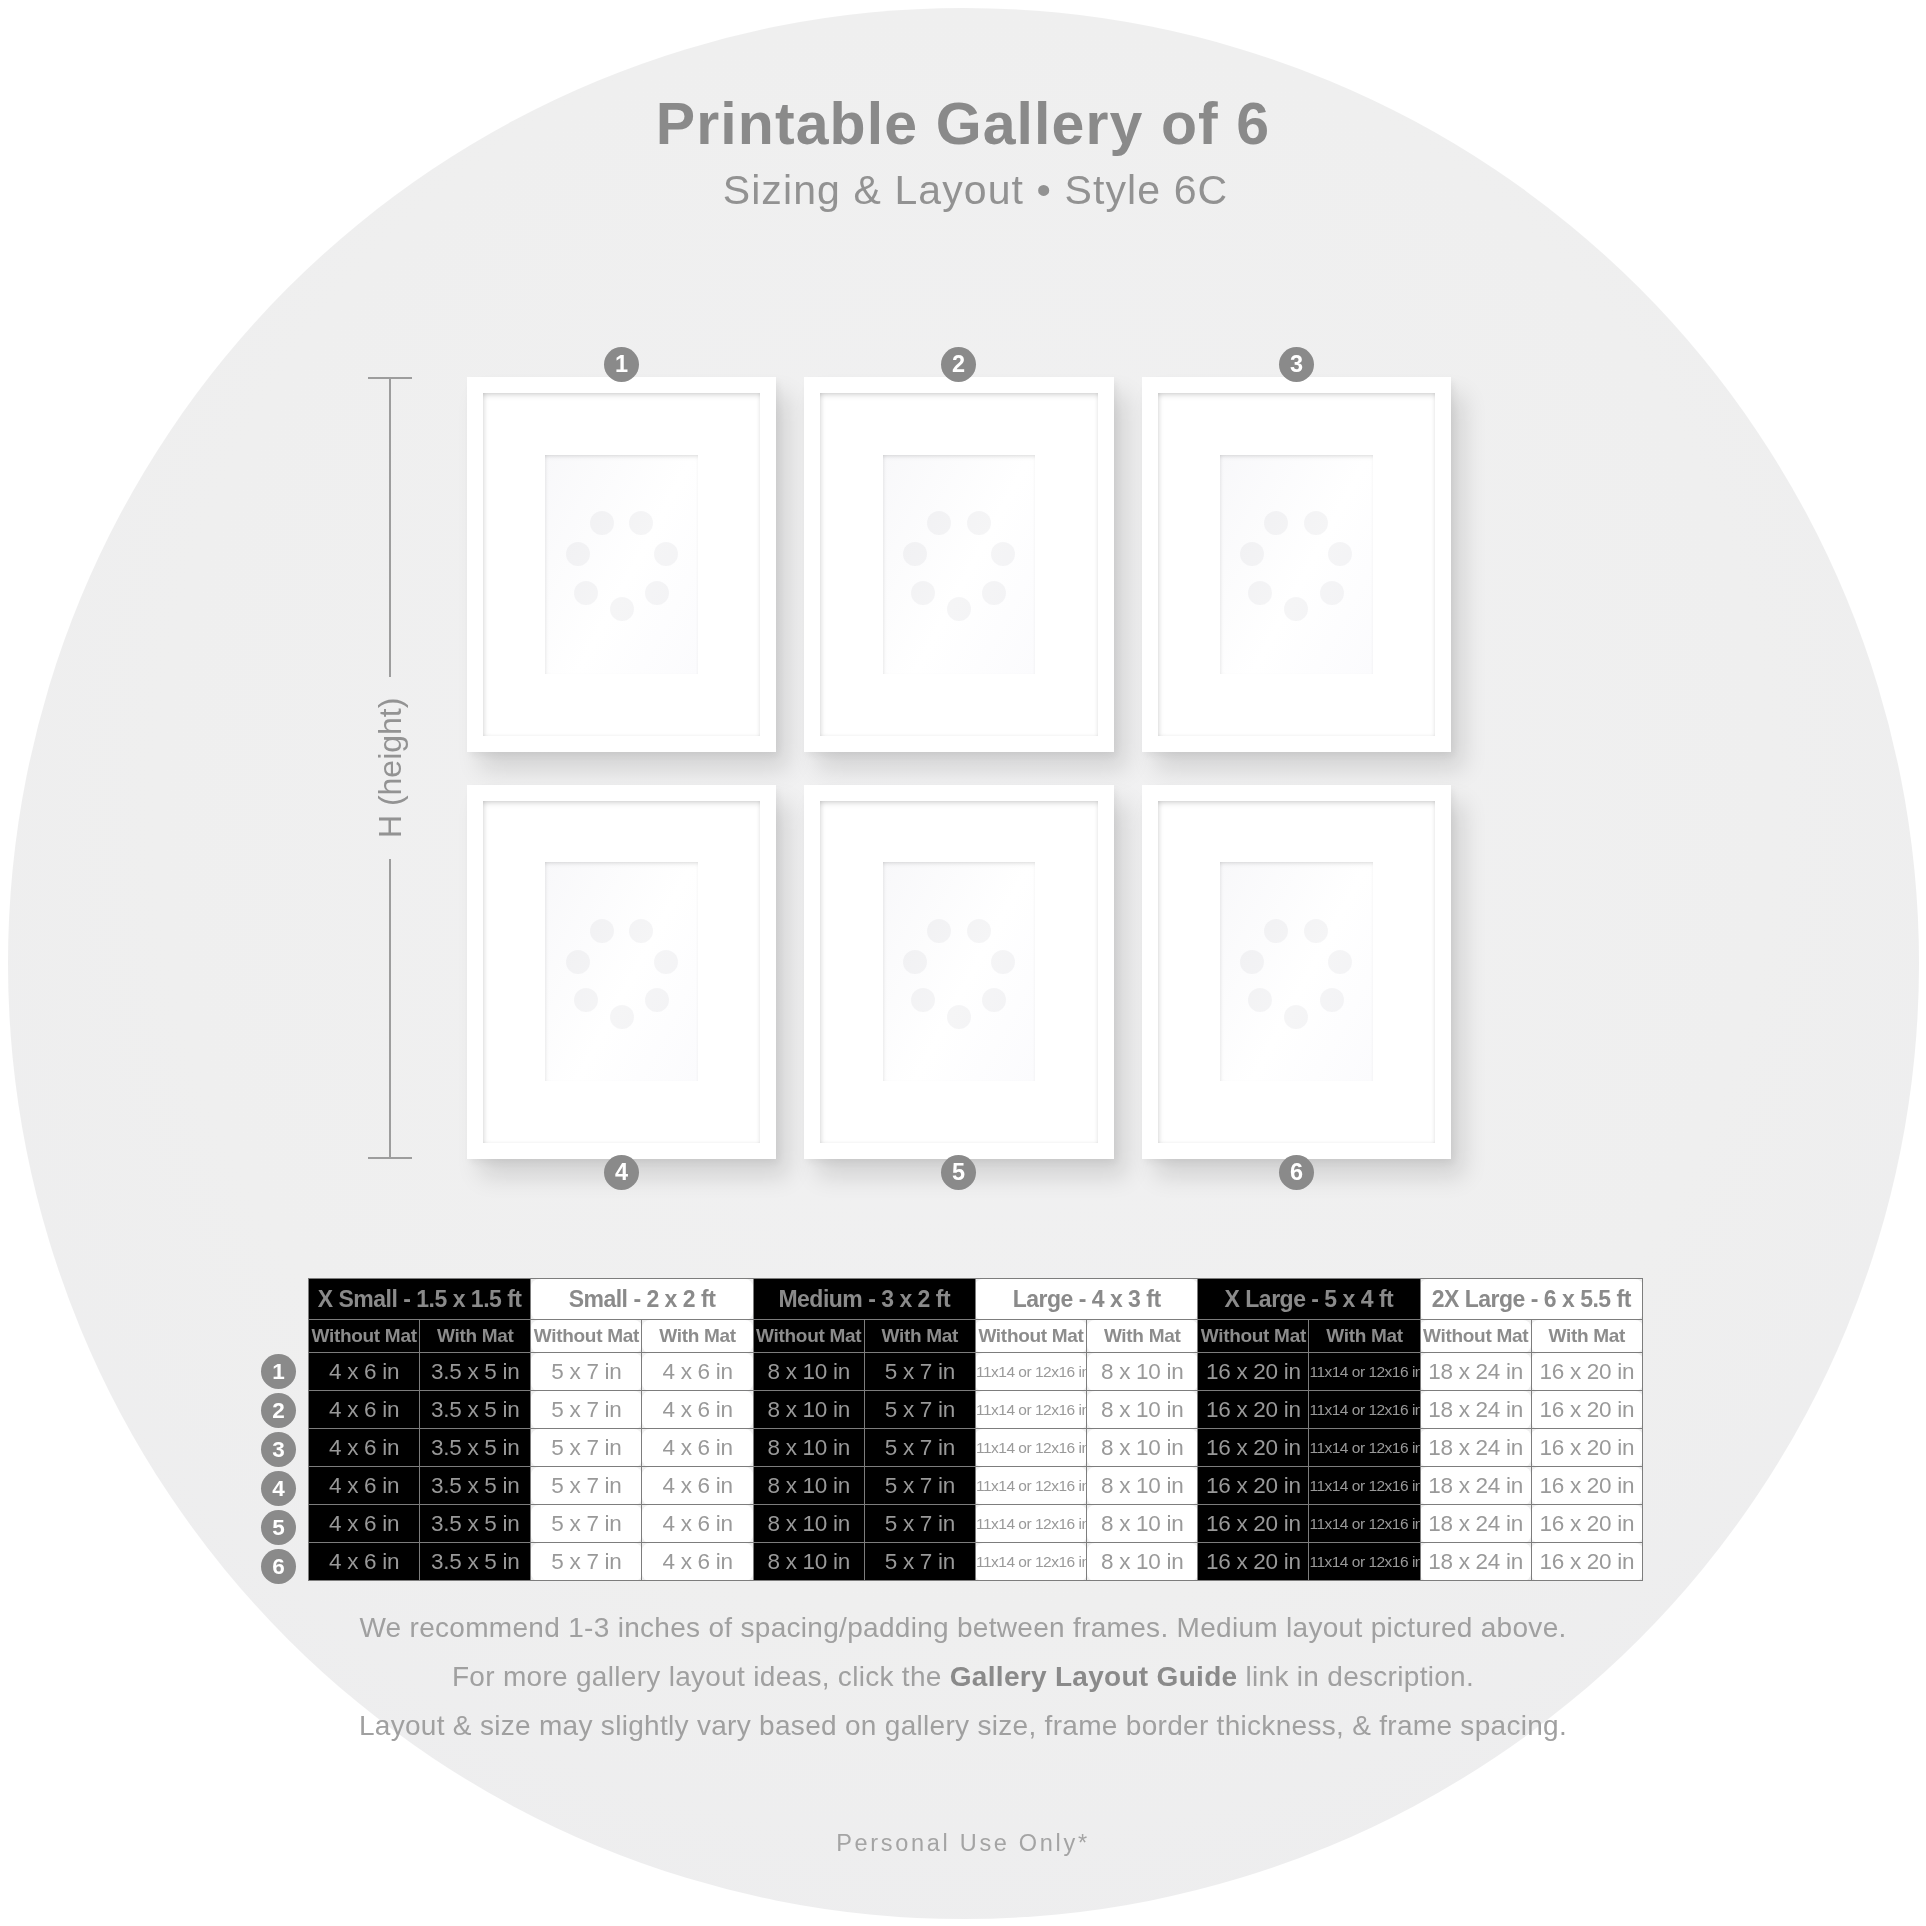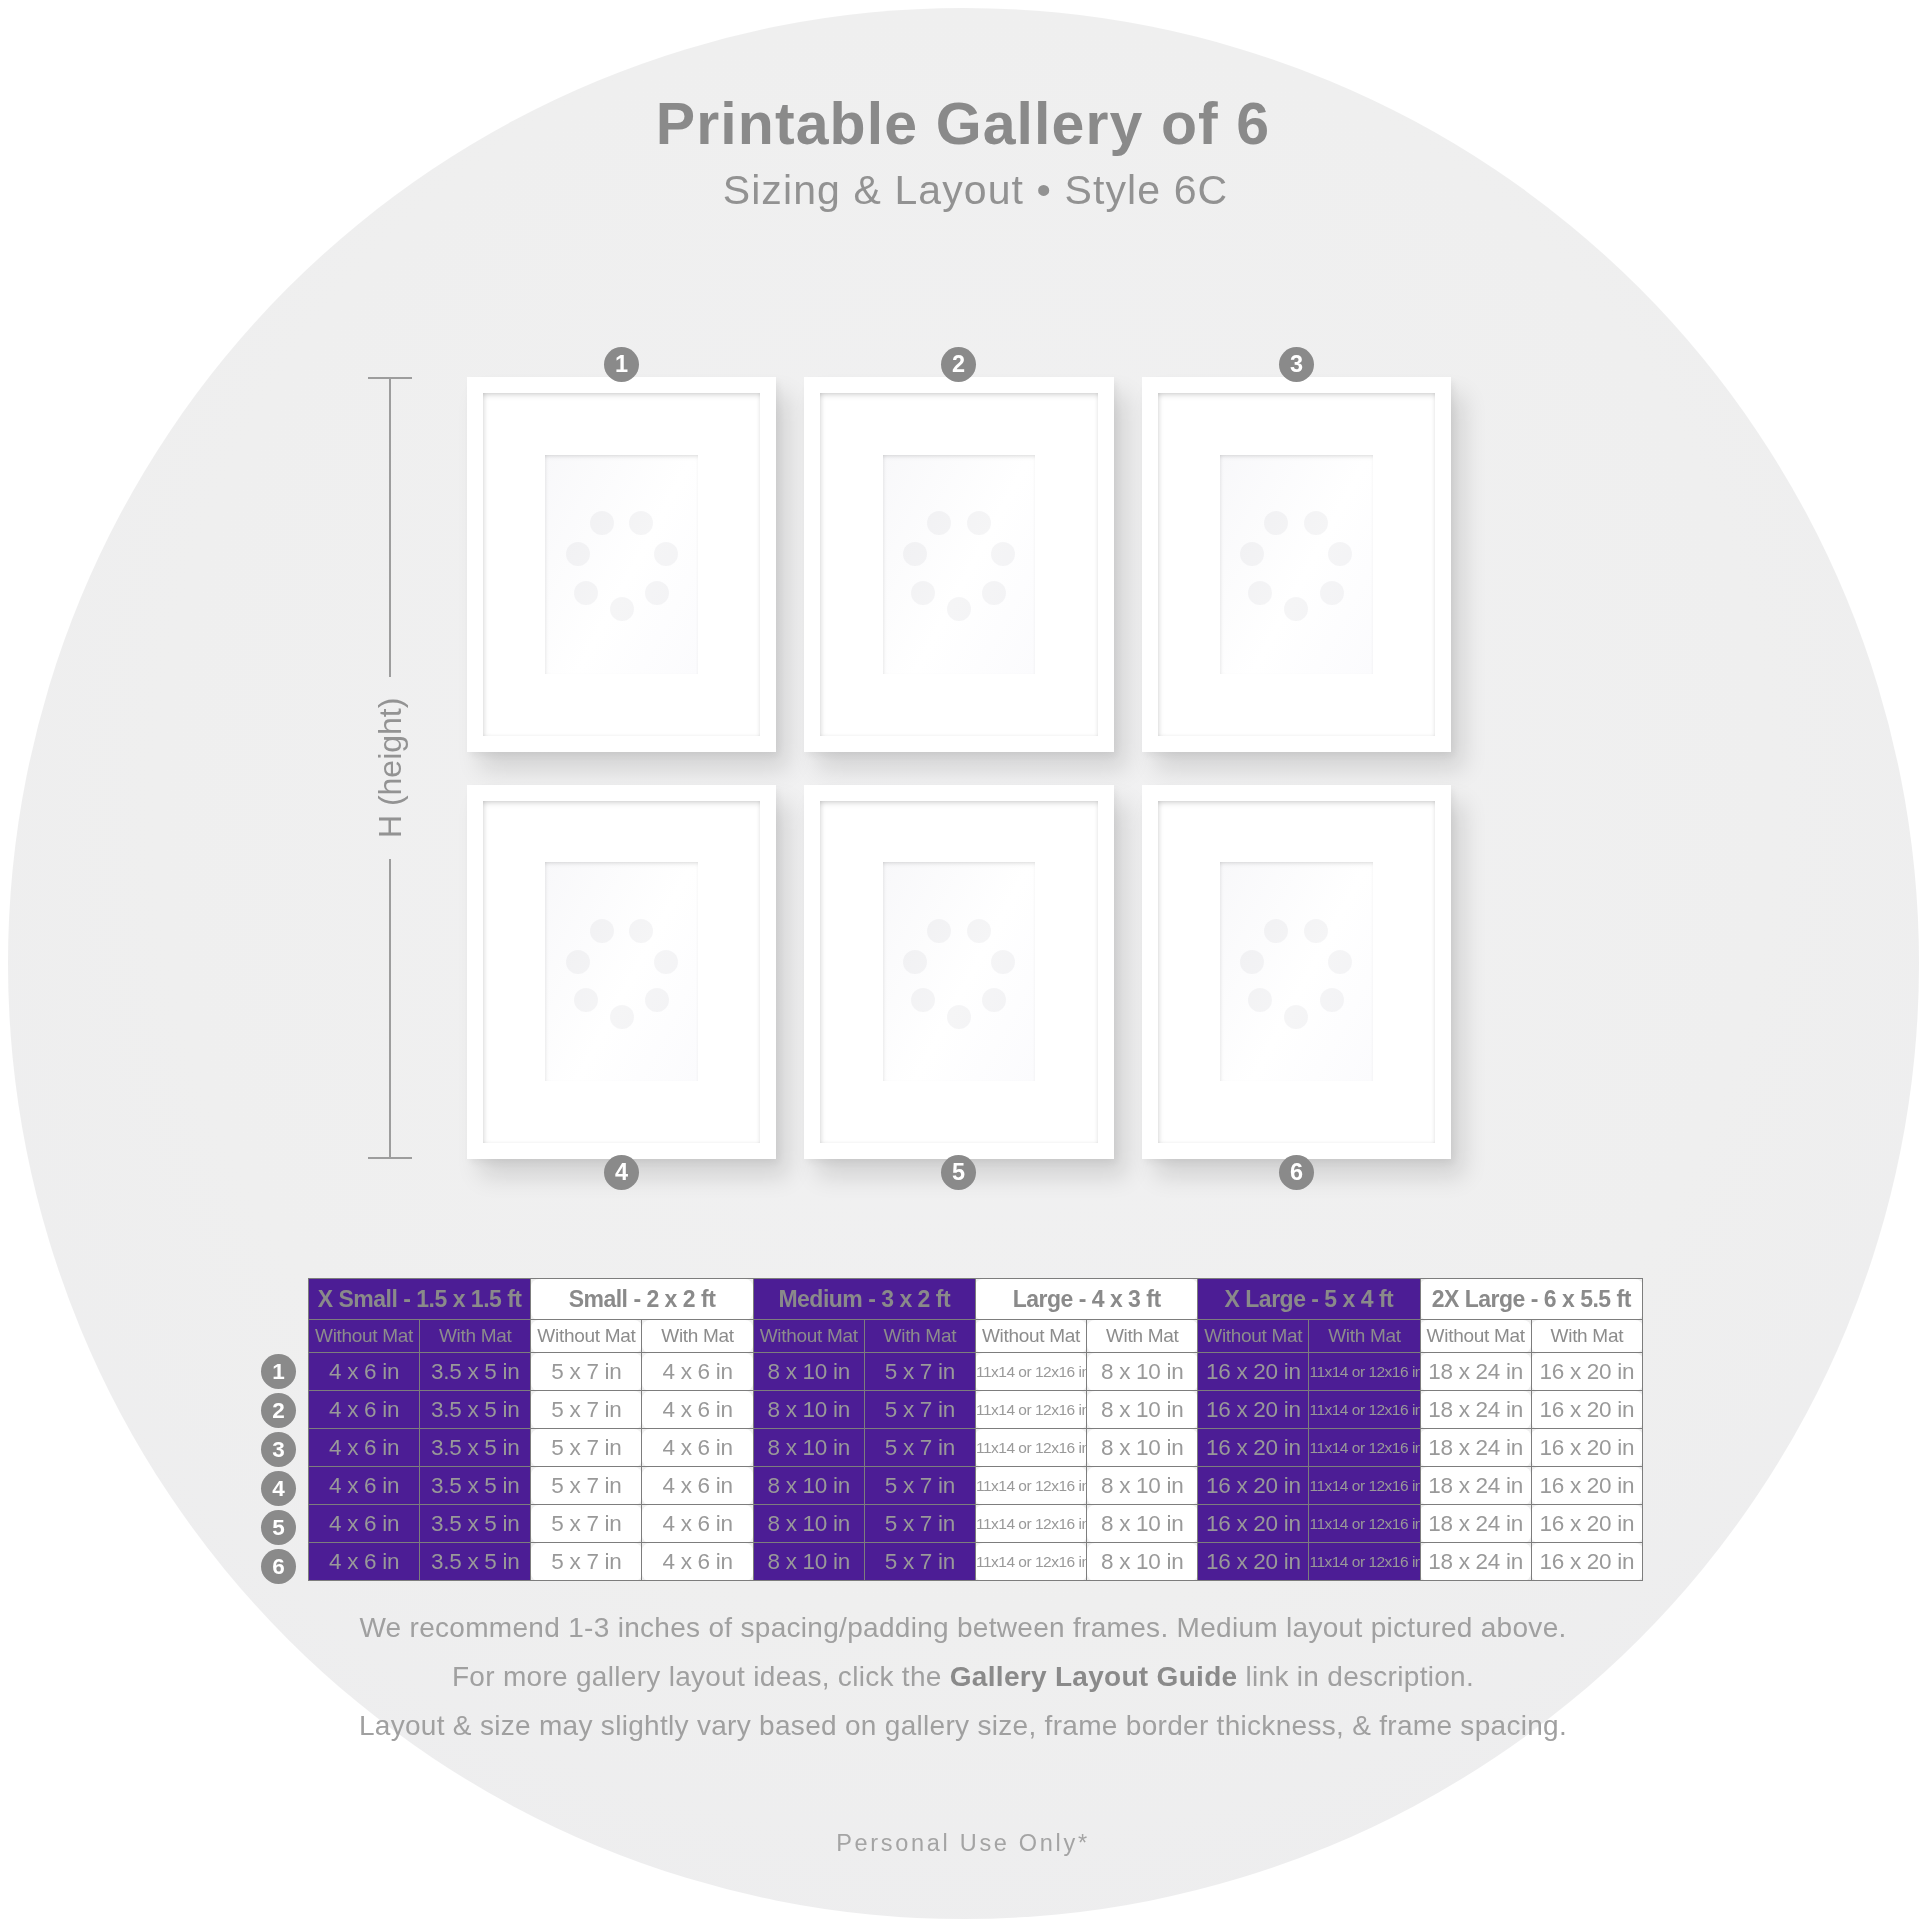--- a/index.html
+++ b/index.html
@@ -46,25 +46,25 @@
           color:#ffffff;font-size:23.5px;font-weight:bold;display:flex;align-items:center;
           justify-content:center;z-index:6;}
 
   
   .size-table{position:absolute;left:308px;top:1278px;width:1335px;
               border-collapse:collapse;table-layout:fixed;}
   .size-table th,.size-table td{border:1.6px solid #7d7d7d;text-align:center;vertical-align:middle;
               padding:0;overflow:hidden;white-space:nowrap;}
   .size-table thead tr.grp th{height:40px;font-size:23px;font-weight:bold;
               letter-spacing:-0.5px;color:#8a8a8a;}
-  .size-table thead tr.sub th{height:32px;font-size:19px;font-weight:normal;
+  .size-table thead tr.sub th{height:32px;font-size:19px;font-weight:bold;
               letter-spacing:-0.3px;color:#8c8c8c;}
   .size-table tbody td{height:37px;font-size:22.5px;color:#999999;letter-spacing:-0.3px;}
   .size-table td.long{font-size:15.5px;letter-spacing:-0.5px;}
-  .shaded{background:#4c1d95;}
+  .shaded{background:#000000;}
   .plain{background:#ffffff;border-radius:8px;}
   .rownum{position:absolute;width:35px;height:35px;border-radius:50%;background:#8a8a8a;
           color:#ffffff;font-size:22.5px;font-weight:bold;display:flex;align-items:center;
           justify-content:center;z-index:6;}
 
   
   .footer{position:absolute;top:1603px;left:0;right:0;text-align:center;
           font-size:28px;color:#a0a0a0;line-height:49px;letter-spacing:0.3px;}
   .footer b{color:#8a8a8a;font-weight:bold;}
 

